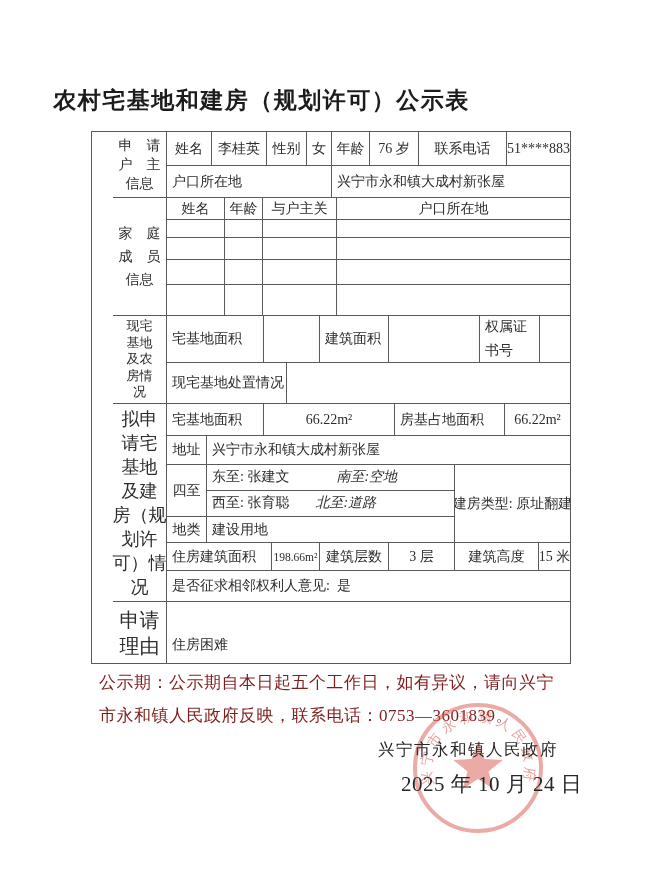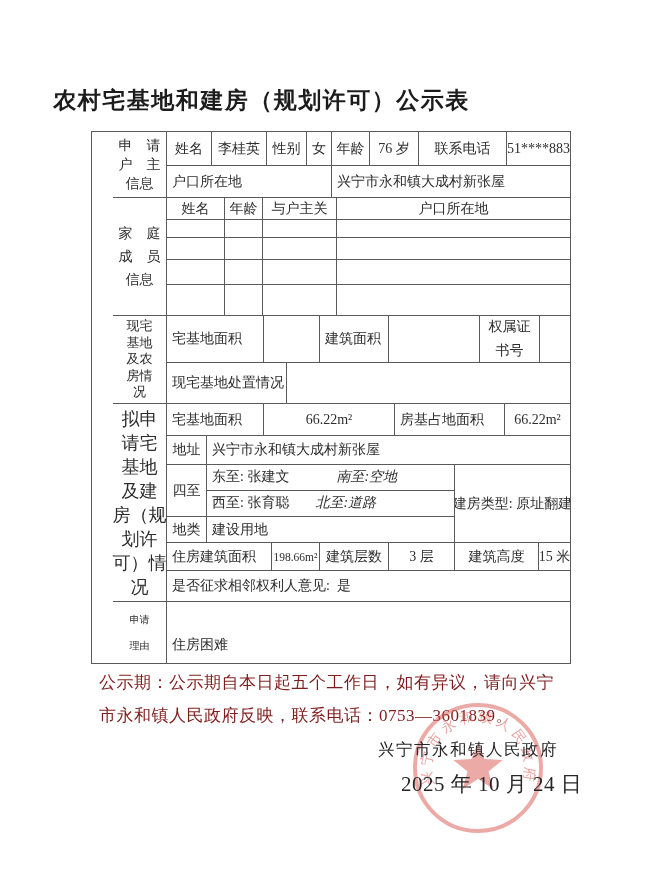--- a/index.html
+++ b/index.html
@@ -25,21 +25,21 @@
     width:54px; flex:0 0 54px; border-right:1px solid #5a5a5a;
     display:flex; flex-direction:column; justify-content:center; align-items:center;
     text-align:center;
   }
   .label-line { white-space:pre; }
   .content-col { flex:1; display:flex; flex-direction:column; min-width:0; }
   .row { display:flex; border-bottom:1px solid #5a5a5a; min-width:0; }
   .row:last-child { border-bottom:none; }
   .cell {
     border-right:1px solid #5a5a5a; display:flex; align-items:center;
-    padding:0 5px; white-space:pre; overflow:hidden;text-align:center;
+    padding:0 5px; white-space:pre; overflow:hidden;
   }
   .cell:last-child { border-right:none; }
   .cell.center { justify-content:center; padding:0 2px; }
   .cell.grow { flex:1; }
   .stack { display:flex; flex-direction:column; flex:1; min-width:0; }
   
   .w45{flex:0 0 45px;} .w55{flex:0 0 55px;} .w40{flex:0 0 40px;} .w25{flex:0 0 25px;}
   .w38{flex:0 0 38px;} .w49{flex:0 0 49px;} .w88{flex:0 0 88px;} .w165{flex:0 0 165px;}
   .w58{flex:0 0 58px;} .w74{flex:0 0 74px;} .w97{flex:0 0 97px;} .w56{flex:0 0 56px;}
   .w69{flex:0 0 69px;} .w91{flex:0 0 91px;} .w60{flex:0 0 60px;} .w120{flex:0 0 120px;}
@@ -47,21 +47,21 @@
   .w105{flex:0 0 105px;} .w48{flex:0 0 48px;} .w66{flex:0 0 66px;} .w84{flex:0 0 84px;}
   
   .h34{height:34px;} .h31{height:31px;} .h22{height:22px;} .h18{height:18px;}
   .h25{height:25px;} .h30{height:30px;} .h47{height:47px;} .h40{height:40px;}
   .h32{height:32px;} .h29{height:29px;} .h78{height:78px;} .h52{height:52px;}
   .h26{height:26px;} .h28{height:28px;}
   .sec1-label { font-size:14px; line-height:19px; }
   .sec2-label { font-size:14px; line-height:23px; }
   .sec3-label { font-size:13px; line-height:16.5px; }
   .sec4-label { font-size:18px; line-height:24px; }
-  .sec5-label { font-size:10px; line-height:26px; }
+  .sec5-label { font-size:20px; line-height:26px; }
   .two-line { line-height:24px; white-space:normal; }
   .small-val { font-size:11.5px; }
   .reason-cell { align-items:flex-end; padding-bottom:9px; }
   .bound-gap { margin-left:26px;font-style:italic; }
   .build-type-cell { justify-content:center; }
   .notice {
     position:absolute; left:99px; top:666px; width:475px;
     font-size:17px; line-height:33px; letter-spacing:0.5px; color:#7f1d1d;
   }
   .authority {

